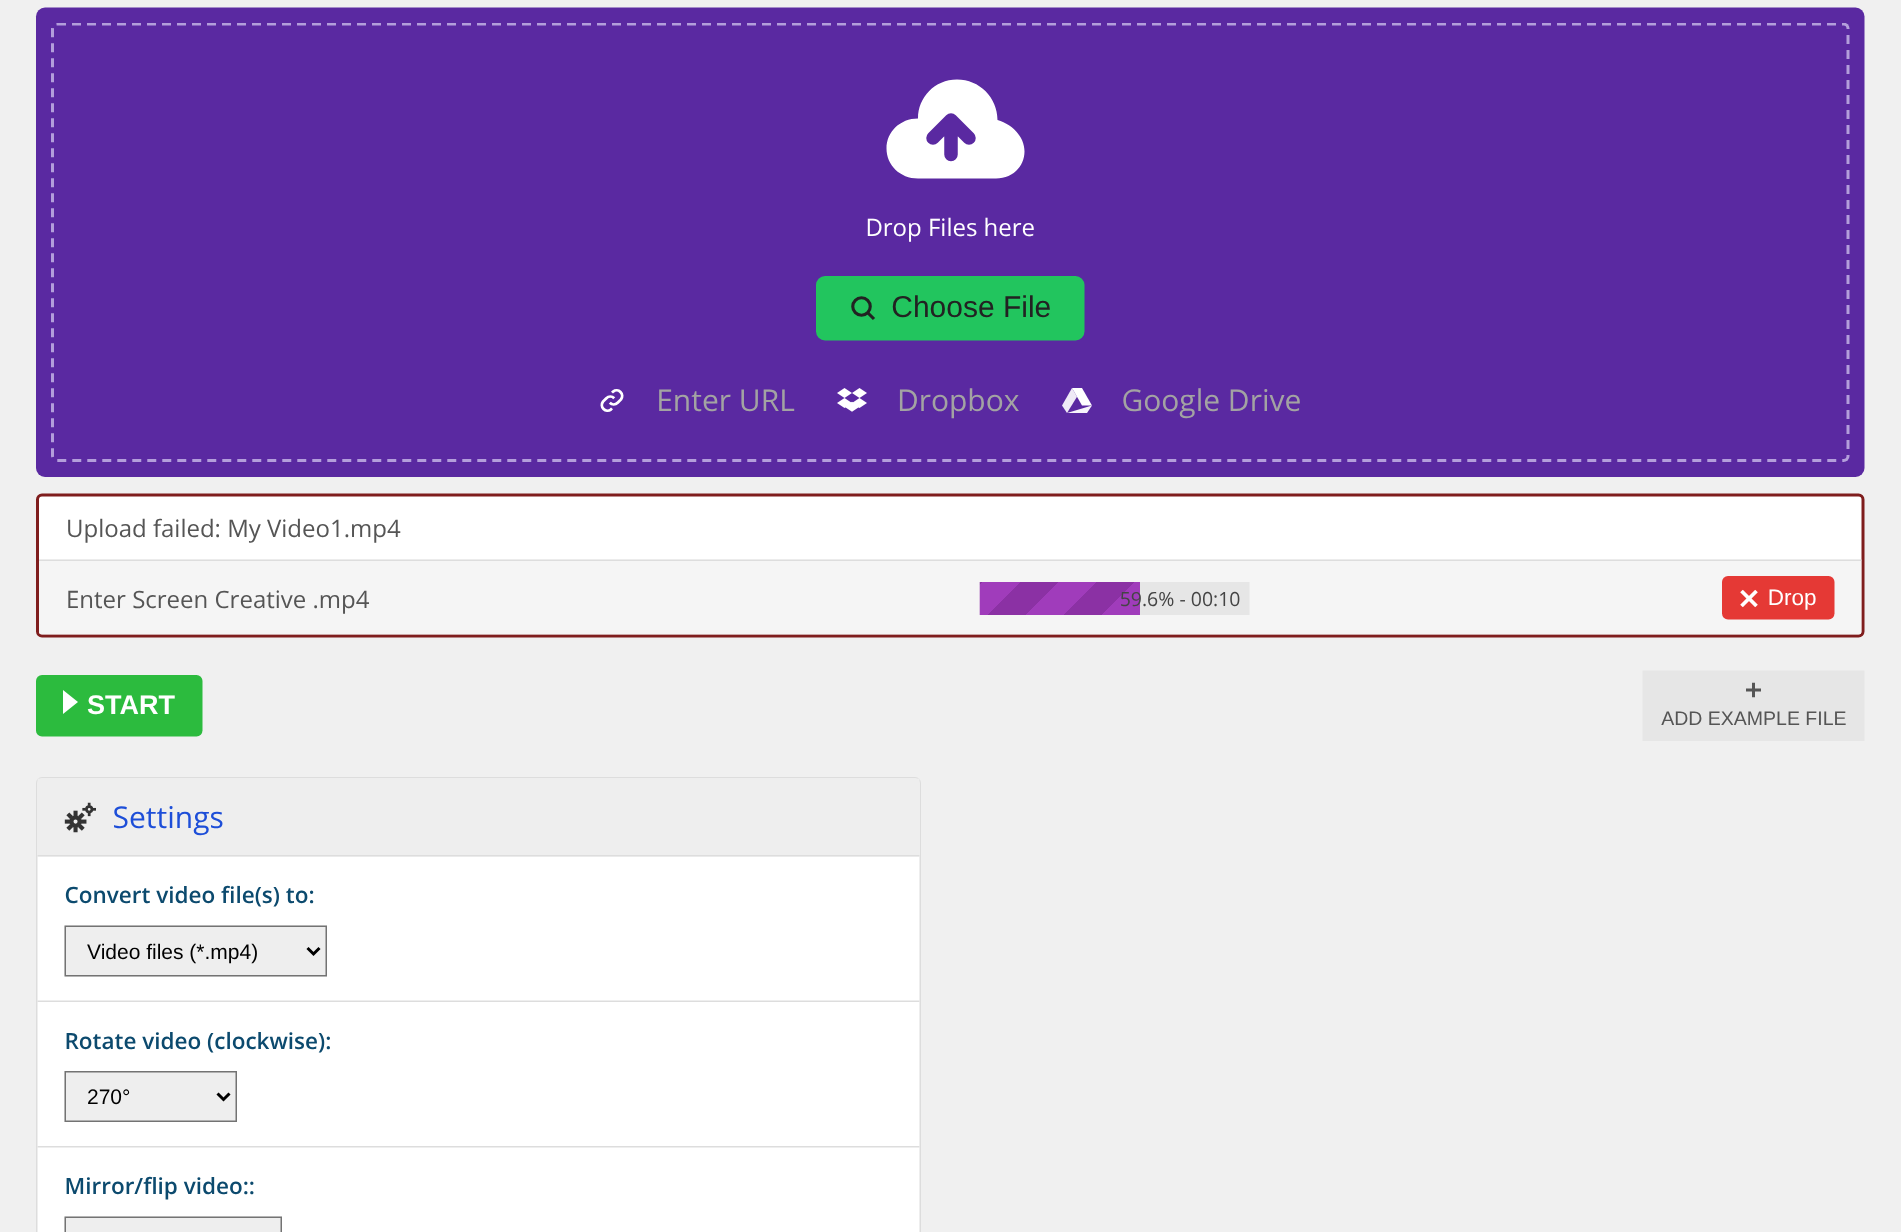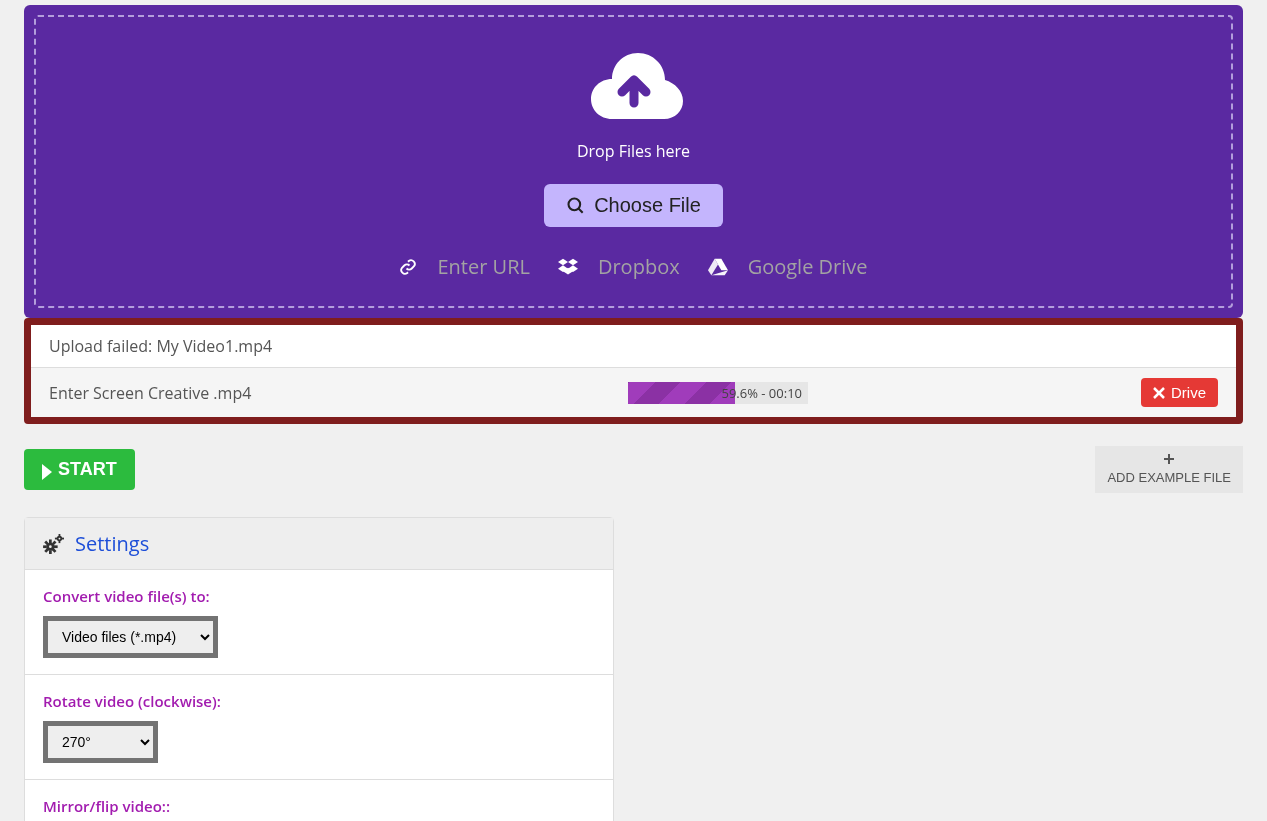--- a/index.html
+++ b/index.html
@@ -20,21 +20,21 @@
     text-align: center;
     padding: 28px 20px 26px 20px;
     color: #fff;
   }
   .cloud-icon { display: inline-block; }
   .drop-label { font-size: 16px; margin-top: 10px; }
   .choose-file-btn {
     display: inline-flex;
     align-items: center;
     gap: 8px;
-    background: #c4b5fd;
+    background: #22c55e;
     color: #222;
     border: none;
     border-radius: 6px;
     font-size: 20px;
     padding: 10px 22px;
     margin-top: 22px;
     cursor: pointer;
   }
   .source-links {
     margin-top: 26px;
@@ -45,37 +45,37 @@
   }
   .source-links a {
     color: #a3a3a3;
     text-decoration: none;
     display: inline-flex;
     align-items: center;
     gap: 20px;
     cursor: pointer;
   }
   .file-list {
-    margin-top: 0;
+    margin-top: 11px;
     background: #fff;
-    border: 7px solid #7f1d1d;
+    border: 2px solid #7f1d1d;
     border-radius: 4px;
     overflow: hidden;
   }
   .file-row {
     display: flex;
     align-items: center;
     padding: 10px 18px;
     font-size: 16px;
     color: #555;
   }
   .file-row + .file-row { border-top: 1px solid #ddd; }
   .file-row.alt { background: #f5f5f5; }
   .file-name { flex: 1; }
-  .progress-cell { width: 200px; display: flex; justify-content: flex-start; }
+  .progress-cell { width: 200px; display: flex; justify-content: flex-end; }
   .progress-outer {
     width: 180px;
     height: 22px;
     background: #e6e6e6;
     position: relative;
     overflow: hidden;
   }
   .progress-fill {
     position: absolute;
     left: 0; top: 0; bottom: 0;
@@ -117,21 +117,21 @@
   }
   .start-btn {
     background: #2cbb3e;
     color: #fff;
     border: none;
     border-radius: 4px;
     padding: 10px 18px;
     font-size: 18px;
     font-weight: 600;
     display: inline-flex;
-    align-items: flex-end;
+    align-items: flex-start;
     gap: 6px;
     cursor: pointer;
   }
   .add-example {
     background: #e6e6e6;
     border: none;
     color: #555;
     font-size: 13px;
     padding: 8px 12px;
     display: inline-flex;
@@ -158,26 +158,26 @@
     gap: 10px;
   }
   .settings-section {
     padding: 16px 18px;
   }
   .settings-section + .settings-section { border-top: 1px solid #ddd; }
   .settings-section label {
     display: block;
     font-size: 15px;
     font-weight: 600;
-    color: #a21caf;
+    color: #0c4a6e;
     margin-bottom: 10px;
   }
   .settings-section select {
     background: #eee;
-    border: 5px solid #737373;
+    border: 1px solid #737373;
     padding: 7px 10px;
     font-size: 14px;
     min-width: 120px;
   }
   svg { display: block; }
 </style>
 </head>
 <body>
 
 <div class="dropzone">
@@ -249,21 +249,21 @@
       </div>
     </div>
     <div class="actions-cell">
       <button class="stop-btn">
         <span>
           <svg width="12" height="12" viewBox="0 0 12 12" stroke="#fff" stroke-width="2.5">
             <line x1="1" y1="1" x2="11" y2="11"></line>
               <line x1="11" y1="1" x2="1" y2="11"></line>
           </svg>
         </span>
-        <span>Drive</span>
+        <span>Drop</span>
       </button>
     </div>
   </div>
 </div>
 
 <div class="below-row">
   <button class="start-btn">
     <span>
       <svg width="10" height="16" viewBox="0 0 10 16" fill="#fff">
           <polygon points="0,0 10,8 0,16"></polygon>

